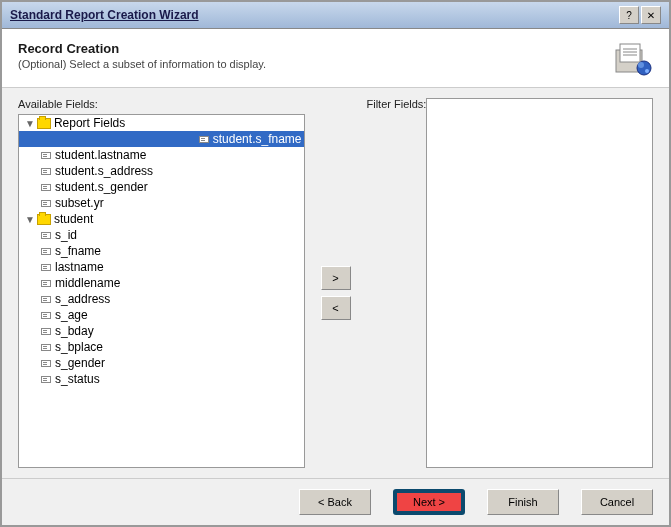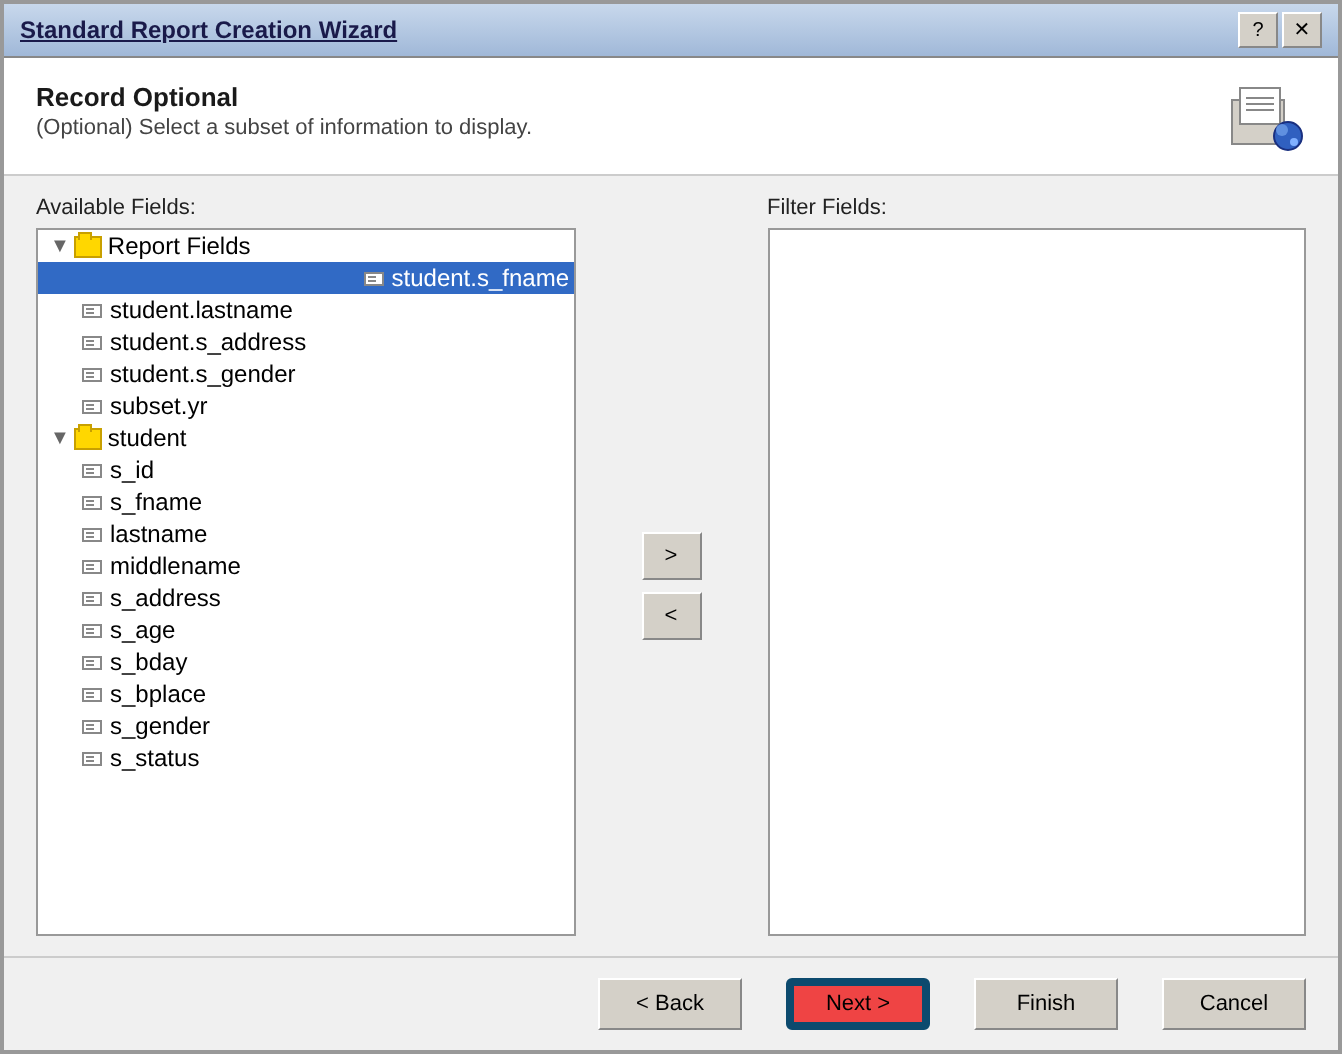--- a/index.html
+++ b/index.html
@@ -83,36 +83,36 @@
     .content-area {
       flex: 1;
       padding: 10px 16px;
       display: flex;
       flex-direction: column;
       background: #f0f0f0;
     }
     .panels-row {
       display: flex;
       flex: 1;
-      gap: 27px;
+      gap: 10px;
     }
     .panel-label {
       font-size: 11px;
       color: #222;
       margin-bottom: 4px;
     }
     .left-panel {
       flex: 1;
       display: flex;
       flex-direction: column;
     }
     .right-panel {
       flex: 1;
       display: flex;
-      flex-direction: column;
+      flex-direction: row;
     }
     .tree-container {
       flex: 1;
       background: #fff;
       border: 1px solid #999;
       overflow: hidden;
       position: relative;
     }
     .tree-scroll {
       height: 100%;
@@ -246,21 +246,21 @@
   <div class="title-bar">
     <span class="title-bar-text">Standard Report Creation Wizard</span>
     <div class="title-bar-buttons">
       <button class="title-btn">?</button>
       <button class="title-btn close">✕</button>
     </div>
   </div>
 
   <div class="header-section">
     <div class="header-text">
-      <h2>Record Optional</h2>
+      <h2>Record Creation</h2>
       <p>(Optional)  Select a subset of information to display.</p>
     </div>
     <div class="header-icon">
 
       <svg width="38" height="34" viewBox="0 0 38 34">
         <rect x="2" y="8" width="26" height="22" fill="#d4d0c8" stroke="#888" stroke-width="1"></rect>
         <rect x="6" y="2" width="20" height="18" fill="#fff" stroke="#888" stroke-width="1"></rect>
         <line x1="9" y1="7" x2="23" y2="7" stroke="#888" stroke-width="1"></line>
         <line x1="9" y1="10" x2="23" y2="10" stroke="#888" stroke-width="1"></line>
         <line x1="9" y1="13" x2="23" y2="13" stroke="#888" stroke-width="1"></line>

